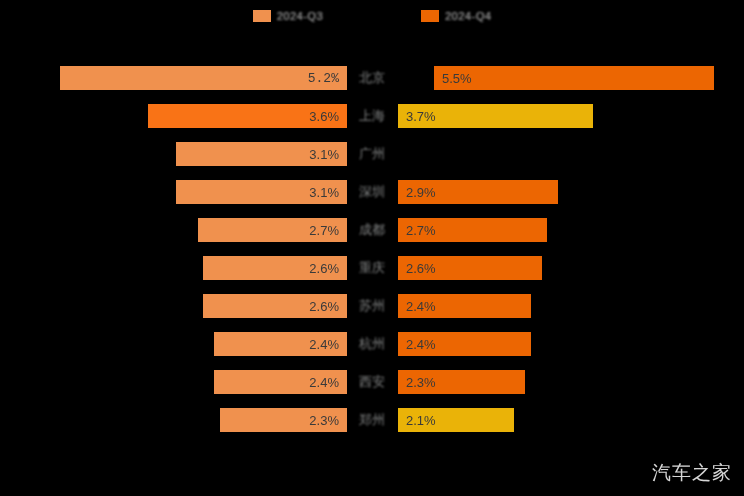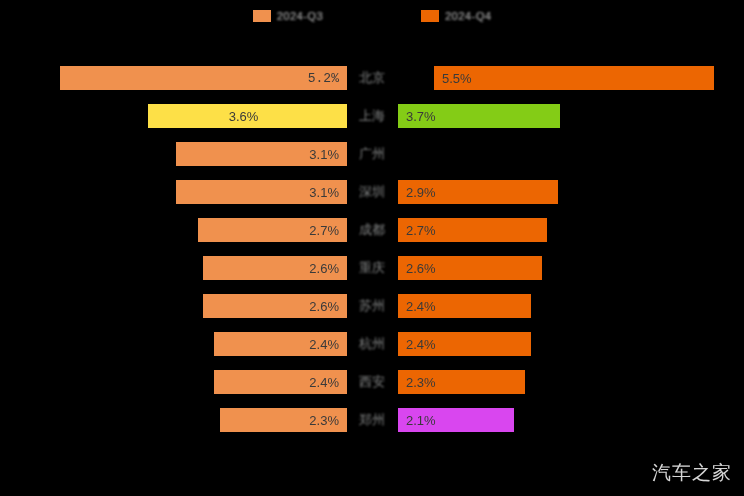--- a/index.html
+++ b/index.html
@@ -131,25 +131,25 @@
     <div class="row" style="top: 10px;">
       <div class="bar left" style="background: rgb(240, 145, 78); left: 59.5818px; width: 287.418px; font-family: Liberation Mono, monospace;">
         <span class="bar-value">5.2%</span>
       </div>
       <div class="cat-label">北京</div>
       <div class="bar right" style="background: rgb(236, 102, 2); left: 398px; width: 280px; margin-left: 36px;">
         <span class="bar-value">5.5%</span>
       </div>
     </div>
     <div class="row" style="top: 48px;">
-      <div class="bar left" style="background: #fde047; left: 148.018px; width: 198.982px; justify-content: center;">
+      <div class="bar left" style="background: #f97316; left: 148.018px; width: 198.982px;">
         <span class="bar-value">3.6%</span>
       </div>
       <div class="cat-label">上海</div>
-      <div class="bar right" style="background: #84cc16; left: 398px; width: 162px;">
+      <div class="bar right" style="background: #eab308; left: 398px; width: 195px;">
         <span class="bar-value">3.7%</span>
       </div>
     </div>
     <div class="row" style="top: 86px;">
       <div class="bar left" style="background: rgb(240, 145, 78); left: 175.655px; width: 171.345px;">
         <span class="bar-value">3.1%</span>
       </div>
       <div class="cat-label">广州</div>
     </div>
     <div class="row" style="top: 124px;">
@@ -204,19 +204,19 @@
       <div class="cat-label">西安</div>
       <div class="bar right" style="background: rgb(236, 102, 2); left: 398px; width: 127.127px;">
         <span class="bar-value">2.3%</span>
       </div>
     </div>
     <div class="row" style="top: 352px;">
       <div class="bar left" style="background: rgb(240, 145, 78); left: 219.873px; width: 127.127px;">
         <span class="bar-value">2.3%</span>
       </div>
       <div class="cat-label">郑州</div>
-      <div class="bar right" style="background: #d946ef; left: 398px; width: 116.073px;">
+      <div class="bar right" style="background: #eab308; left: 398px; width: 116.073px;">
         <span class="bar-value">2.1%</span>
       </div>
     </div>
   </div>
 
 <div id="watermark">汽车之家</div>
 
 </body></html>

